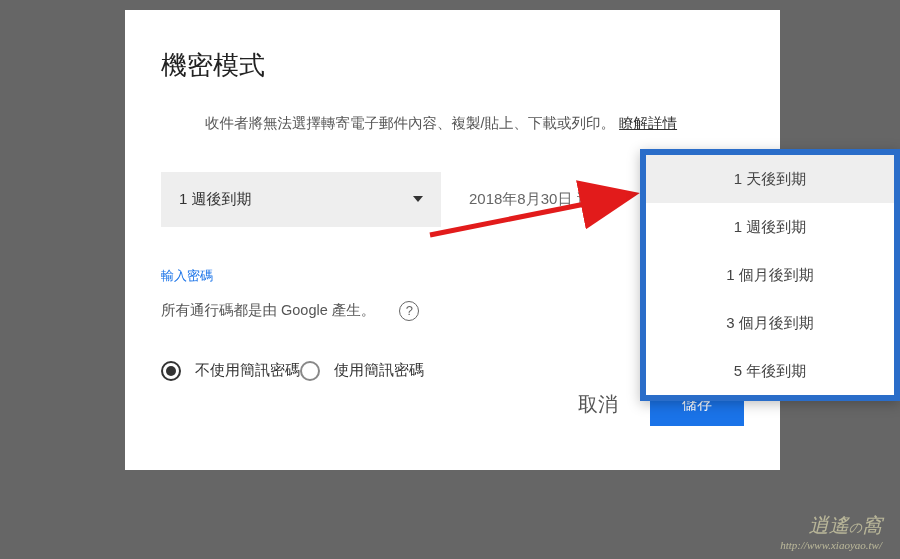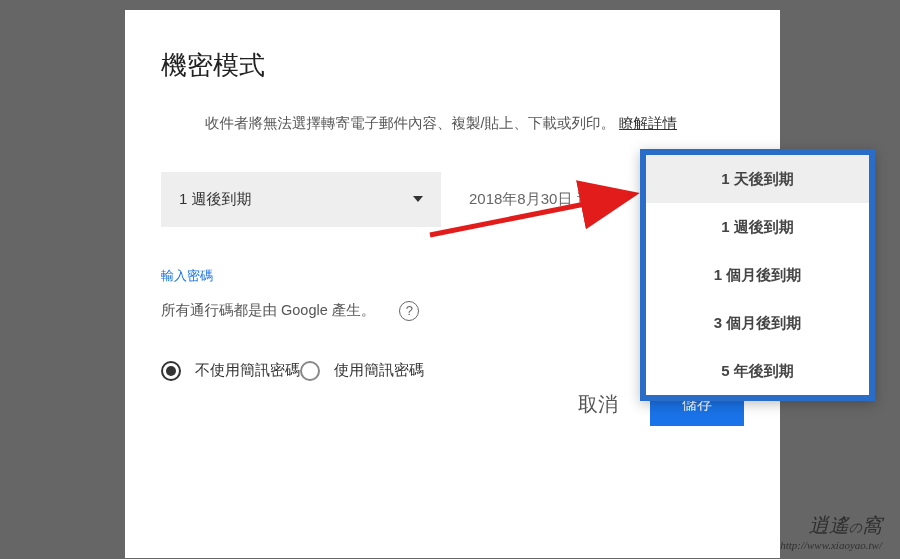--- a/index.html
+++ b/index.html
@@ -15,21 +15,21 @@
       font-family: Arial, "Microsoft JhengHei", sans-serif;
       position: relative;
       overflow: hidden;
     }
     
     .dialog {
       position: absolute;
       top: 10px;
       left: 125px;
       width: 655px;
-      height: 548px;
+      height: 460px;
       background: #fff;
       padding: 38px 36px;
     }
     
     .title {
       font-size: 26px;
       color: #222;
       margin-bottom: 28px;
       font-weight: normal;
     }
@@ -169,26 +169,25 @@
       font-size: 15px;
       padding: 12px 32px;
       border: none;
       cursor: pointer;
     }
     
     .dropdown-popup {
       position: absolute;
       top: 149px;
       left: 640px;
-      width: 235px;
+      width: 260px;
       background: #fff;
       border: 6px solid #2a6dc9;
       box-shadow: 0 3px 12px rgba(0,0,0,0.25);
       z-index: 10;
-      font-weight: bold;
     }
     
     .dropdown-item {
       height: 48px;
       display: flex;
       align-items: center;
       justify-content: center;
       font-size: 15px;
       color: #444;
       cursor: pointer;
@@ -203,21 +202,21 @@
       top: 180px;
       left: 420px;
       z-index: 5;
     }
     
     .watermark {
       position: absolute;
       bottom: 8px;
       right: 18px;
       font-family: cursive, serif;
-      color: #000000;
+      color: #fef9c3;
       opacity: 0.55;
       text-align: right;
       font-style: italic;
       z-index: 20;
     }
     
     .watermark-top {
       font-size: 20px;
     }
     

